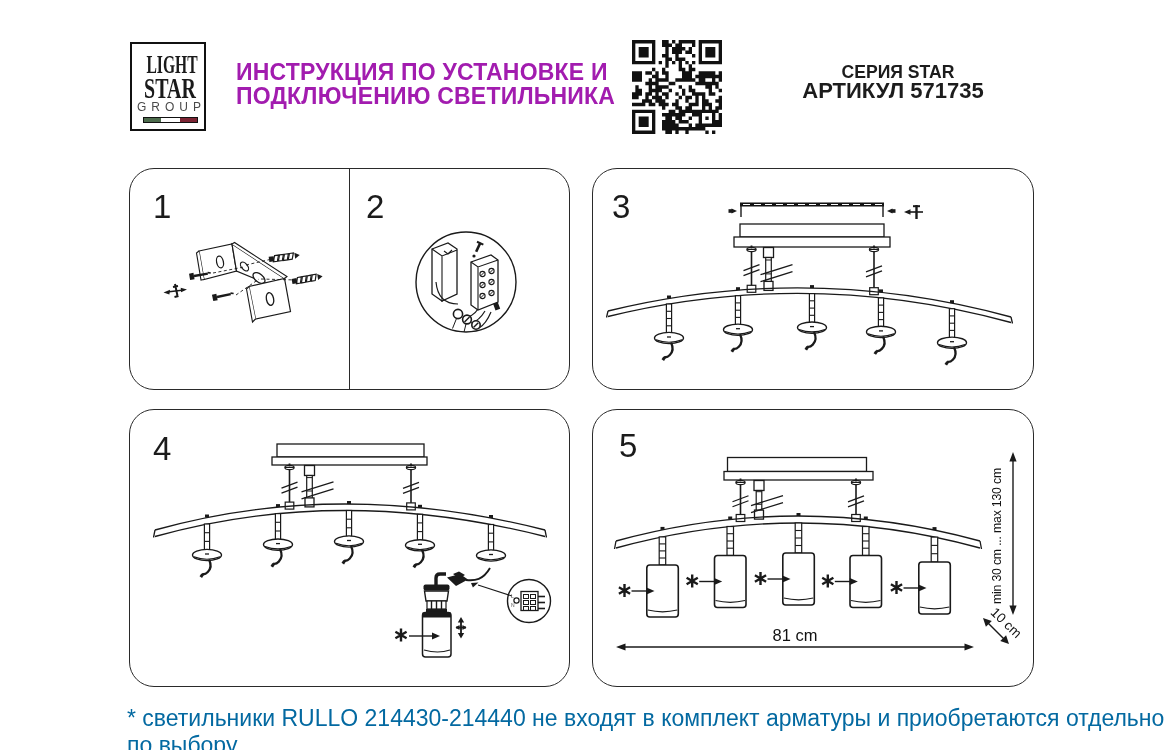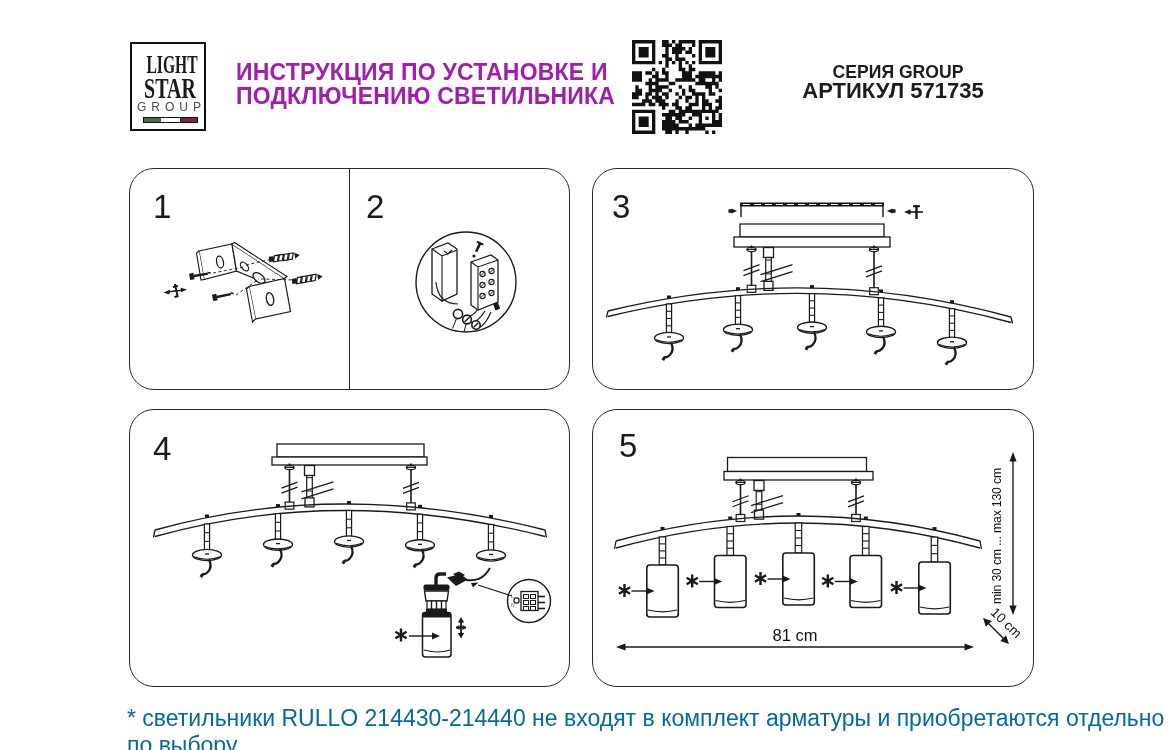--- a/index.html
+++ b/index.html
@@ -20,21 +20,21 @@
       <span style="display:inline-block;width:33%;height:100%;background:#4c6b4c;"></span><span style="display:inline-block;width:34%;height:100%;background:#fff;"></span><span style="display:inline-block;width:33%;height:100%;background:#7c2433;"></span>
     </div>
   </div>
 
   <div class="abs" style="left:236px;top:61px;font-weight:bold;font-size:23px;line-height:23.5px;color:#a21caf;letter-spacing:0.2px;">ИНСТРУКЦИЯ ПО УСТАНОВКЕ И<br>ПОДКЛЮЧЕНИЮ СВЕТИЛЬНИКА</div>
 
   <svg class="abs" style="left:632px;top:40px;" width="90" height="94" viewBox="0 0 27 27" preserveAspectRatio="none">
       <path d="M0 0h7v1h-7zM9 0h2v1h-2zM12 0h1v1h-1zM14 0h5v1h-5zM20 0h7v1h-7zM0 1h1v1h-1zM6 1h1v1h-1zM9 1h3v1h-3zM13 1h2v1h-2zM18 1h1v1h-1zM20 1h1v1h-1zM26 1h1v1h-1zM0 2h1v1h-1zM2 2h3v1h-3zM6 2h1v1h-1zM10 2h1v1h-1zM12 2h4v1h-4zM17 2h1v1h-1zM20 2h1v1h-1zM22 2h3v1h-3zM26 2h1v1h-1zM0 3h1v1h-1zM2 3h3v1h-3zM6 3h1v1h-1zM10 3h1v1h-1zM12 3h3v1h-3zM16 3h2v1h-2zM20 3h1v1h-1zM22 3h3v1h-3zM26 3h1v1h-1zM0 4h1v1h-1zM2 4h3v1h-3zM6 4h1v1h-1zM9 4h2v1h-2zM13 4h1v1h-1zM18 4h1v1h-1zM20 4h1v1h-1zM22 4h3v1h-3zM26 4h1v1h-1zM0 5h1v1h-1zM6 5h1v1h-1zM10 5h2v1h-2zM13 5h3v1h-3zM20 5h1v1h-1zM26 5h1v1h-1zM0 6h7v1h-7zM8 6h1v1h-1zM10 6h1v1h-1zM12 6h1v1h-1zM14 6h1v1h-1zM16 6h1v1h-1zM18 6h1v1h-1zM20 6h7v1h-7zM10 7h1v1h-1zM14 7h1v1h-1zM17 7h1v1h-1zM6 8h1v1h-1zM9 8h1v1h-1zM14 8h2v1h-2zM17 8h2v1h-2zM0 9h3v1h-3zM4 9h2v1h-2zM7 9h1v1h-1zM9 9h2v1h-2zM15 9h3v1h-3zM20 9h5v1h-5zM26 9h1v1h-1zM0 10h3v1h-3zM6 10h2v1h-2zM10 10h1v1h-1zM15 10h3v1h-3zM19 10h8v1h-8zM0 11h3v1h-3zM5 11h1v1h-1zM7 11h4v1h-4zM13 11h6v1h-6zM20 11h2v1h-2zM24 11h1v1h-1zM26 11h1v1h-1zM4 12h4v1h-4zM11 12h2v1h-2zM19 12h7v1h-7zM1 13h1v1h-1zM5 13h1v1h-1zM7 13h4v1h-4zM14 13h1v1h-1zM17 13h1v1h-1zM22 13h2v1h-2zM25 13h1v1h-1zM1 14h2v1h-2zM5 14h4v1h-4zM11 14h1v1h-1zM15 14h1v1h-1zM17 14h2v1h-2zM23 14h1v1h-1zM26 14h1v1h-1zM0 15h3v1h-3zM4 15h2v1h-2zM7 15h1v1h-1zM9 15h2v1h-2zM13 15h1v1h-1zM15 15h1v1h-1zM18 15h4v1h-4zM23 15h2v1h-2zM0 16h2v1h-2zM4 16h1v1h-1zM6 16h3v1h-3zM10 16h1v1h-1zM14 16h1v1h-1zM16 16h2v1h-2zM19 16h1v1h-1zM21 16h1v1h-1zM26 16h1v1h-1zM3 17h3v1h-3zM7 17h3v1h-3zM13 17h1v1h-1zM16 17h1v1h-1zM19 17h1v1h-1zM21 17h2v1h-2zM25 17h2v1h-2zM0 18h4v1h-4zM5 18h2v1h-2zM8 18h3v1h-3zM12 18h2v1h-2zM17 18h3v1h-3zM21 18h3v1h-3zM26 18h1v1h-1zM9 19h1v1h-1zM13 19h2v1h-2zM16 19h2v1h-2zM21 19h1v1h-1zM23 19h1v1h-1zM25 19h2v1h-2zM0 20h7v1h-7zM11 20h2v1h-2zM14 20h12v1h-12zM0 21h1v1h-1zM6 21h1v1h-1zM9 21h7v1h-7zM18 21h3v1h-3zM24 21h1v1h-1zM26 21h1v1h-1zM0 22h1v1h-1zM2 22h3v1h-3zM6 22h1v1h-1zM10 22h2v1h-2zM13 22h2v1h-2zM17 22h1v1h-1zM20 22h1v1h-1zM22 22h1v1h-1zM24 22h1v1h-1zM26 22h1v1h-1zM0 23h1v1h-1zM2 23h3v1h-3zM6 23h1v1h-1zM9 23h4v1h-4zM14 23h3v1h-3zM20 23h1v1h-1zM24 23h3v1h-3zM0 24h1v1h-1zM2 24h3v1h-3zM6 24h1v1h-1zM9 24h5v1h-5zM17 24h1v1h-1zM19 24h8v1h-8zM0 25h1v1h-1zM6 25h1v1h-1zM9 25h13v1h-13zM0 26h7v1h-7zM10 26h2v1h-2zM13 26h1v1h-1zM16 26h1v1h-1zM22 26h1v1h-1zM24 26h1v1h-1z" fill="#111"></path>
     </svg>
 
-  <div class="abs" style="left:758px;top:62px;width:280px;text-align:center;font-weight:bold;font-size:17.6px;color:#1c1c1c;">СЕРИЯ GROUP</div>
+  <div class="abs" style="left:758px;top:62px;width:280px;text-align:center;font-weight:bold;font-size:17.6px;color:#1c1c1c;">СЕРИЯ STAR</div>
   <div class="abs" style="left:753px;top:78px;width:280px;text-align:center;font-weight:bold;font-size:22px;color:#1c1c1c;">АРТИКУЛ 571735</div>
 
   <div class="panel" style="left:129px;top:168px;width:441px;height:222px;"></div>
   <div class="abs" style="left:348.5px;top:168px;width:1.6px;height:222px;background:#2a2a2a;"></div>
   <div class="panel" style="left:592px;top:168px;width:442px;height:222px;"></div>
   <div class="panel" style="left:129px;top:409px;width:441px;height:278px;"></div>
   <div class="panel" style="left:592px;top:409px;width:442px;height:278px;"></div>
   <div class="plabel" style="left:153px;top:188px;">1</div>
   <div class="plabel" style="left:366px;top:188px;">2</div>
   <div class="plabel" style="left:612px;top:188px;">3</div>

